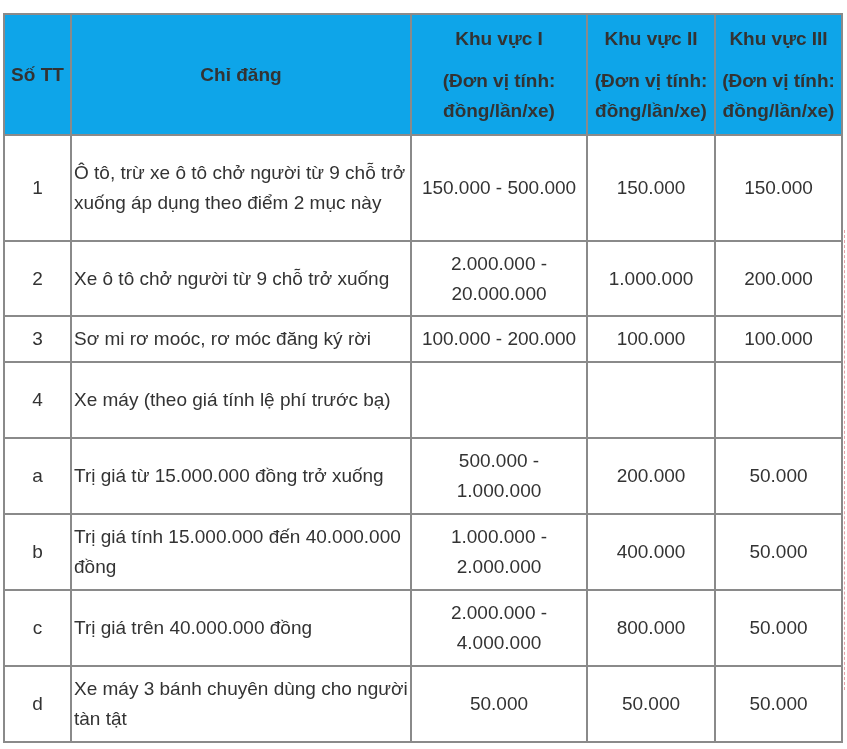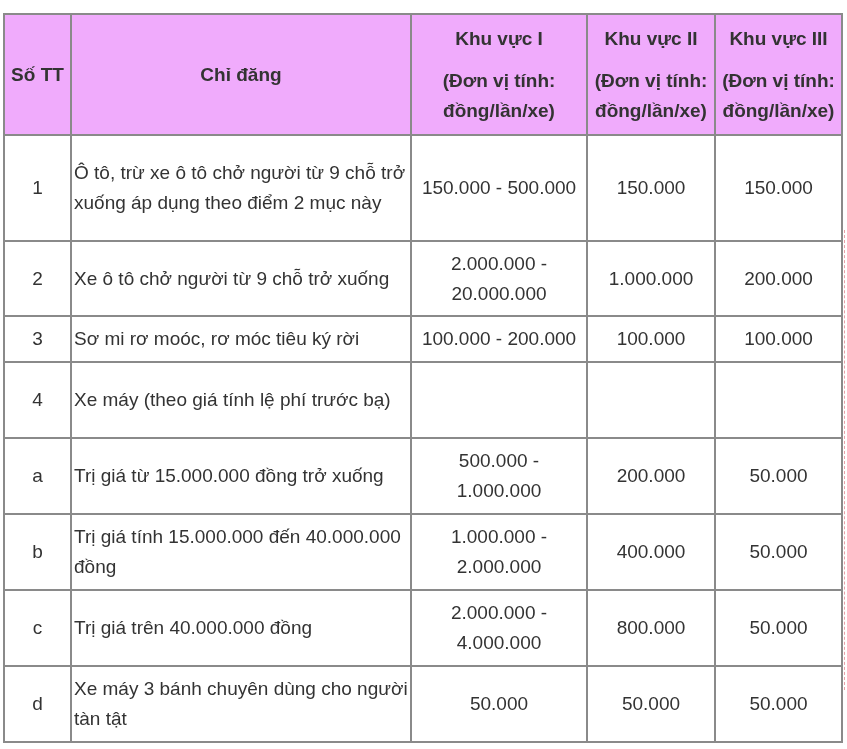--- a/index.html
+++ b/index.html
@@ -1,21 +1,21 @@
 <!DOCTYPE html>
 <html><head>
 <meta charset="utf-8">
 <style>
   html, body { margin: 0; padding: 0; background: #ffffff; }
   body { width: 847px; height: 749px; position: relative; overflow: hidden;
          font-family: "Liberation Sans", sans-serif; color: #333333; }
   table.fee { position: absolute; left: 3px; top: 13px; border-collapse: collapse;
               table-layout: fixed; font-size: 19px; line-height: 30px; }
   table.fee td, table.fee th { border: 2px solid #8a8a8a; padding: 0 2px; vertical-align: middle; }
-  table.fee th { background: #f0abfc; font-weight: bold; color: #333333; text-align: center; }
+  table.fee th { background: #0ea5e9; font-weight: bold; color: #333333; text-align: center; }
   th .h-title { display: block; margin-bottom: 12px; }
   th .h-unit { display: block; }
   td.num { text-align: center; }
   td.desc { text-align: left; padding-left: 1px; }
   td.val { text-align: center; }
   tr.hdr { height: 121px; }
   .deco-line { position: absolute; left: 844px; top: 230px; width: 0; height: 460px;
                border-left: 1px dashed #e8a0a8; }
 </style>
 </head>
@@ -55,21 +55,21 @@
   </tr>
   <tr style="height:75px">
     <td class="num">2</td>
     <td class="desc">Xe ô tô chở người từ 9 chỗ trở xuống</td>
     <td class="val" style="padding:0 14px">2.000.000 - 20.000.000</td>
     <td class="val">1.000.000</td>
     <td class="val">200.000</td>
   </tr>
   <tr style="height:46px">
     <td class="num">3</td>
-    <td class="desc">Sơ mi rơ moóc, rơ móc tiêu ký rời</td>
+    <td class="desc">Sơ mi rơ moóc, rơ móc đăng ký rời</td>
     <td class="val">100.000 - 200.000</td>
     <td class="val">100.000</td>
     <td class="val">100.000</td>
   </tr>
   <tr style="height:76px">
     <td class="num">4</td>
     <td class="desc">Xe máy (theo giá tính lệ phí trước bạ)</td>
     <td class="val"></td>
     <td class="val"></td>
     <td class="val"></td>

